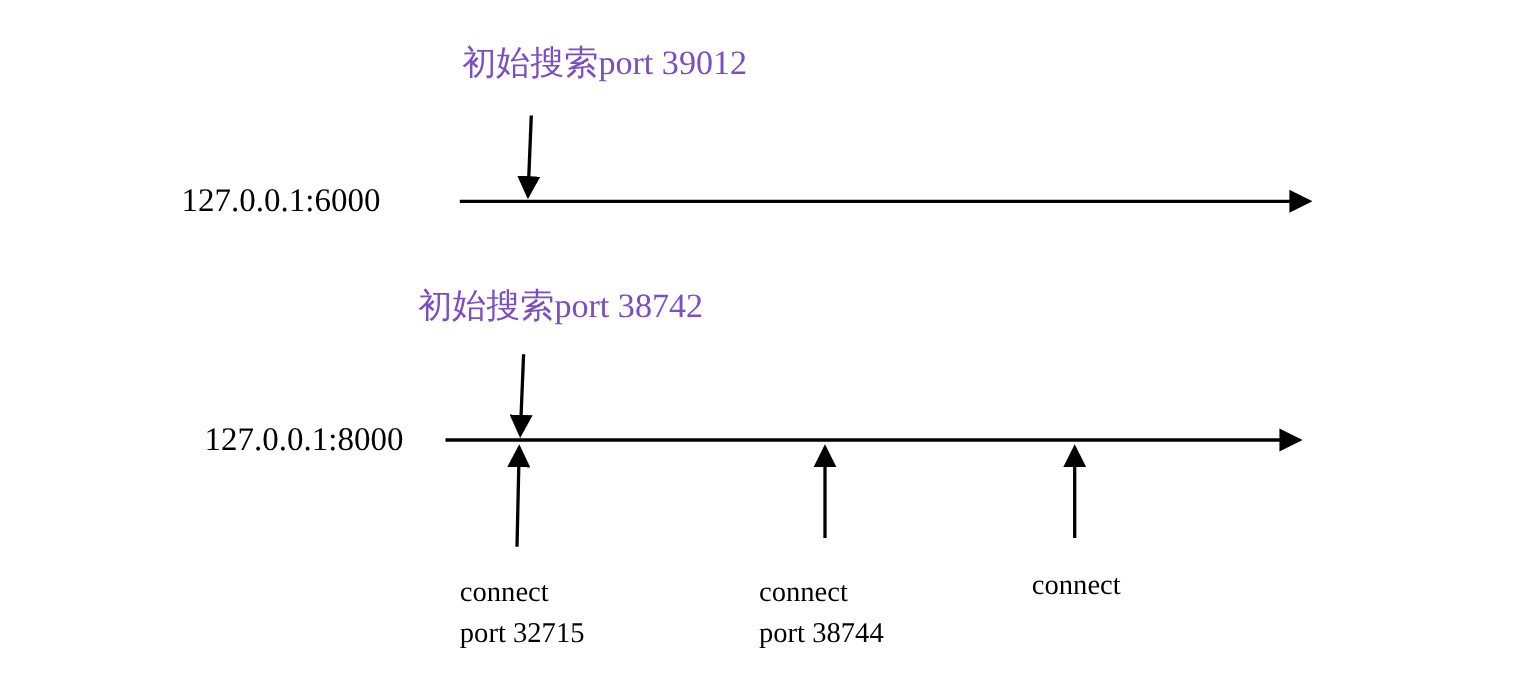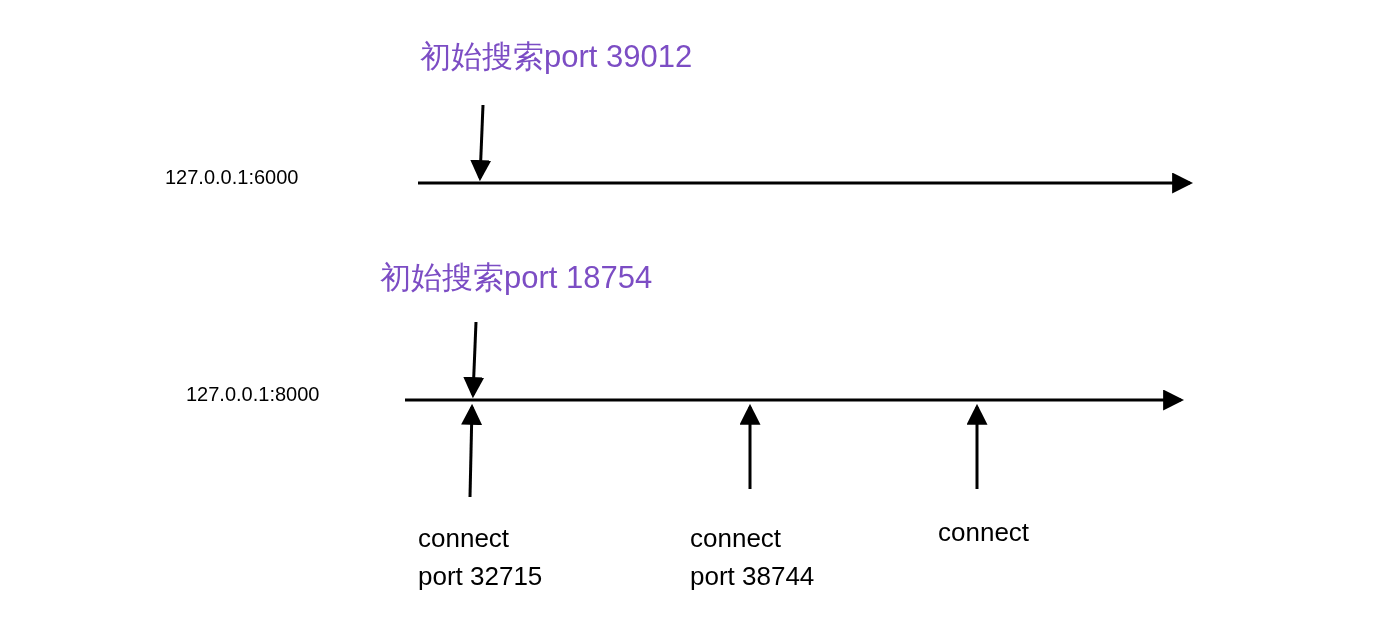--- a/index.html
+++ b/index.html
@@ -12,41 +12,42 @@
   body {
     background: var(--bg);
     font-family: "Liberation Sans", "DejaVu Sans", sans-serif;
   }
   .canvas {
     position: relative;
     width: 1223px;
     height: 632px;
     background: var(--bg);
     overflow: hidden;
+    font-family: Liberation Serif, serif;
   }
   .diagram-svg {
     position: absolute;
     inset: 0;
     width: 1386px;
     height: 632px;
   }
   .diagram-svg line {
     stroke: var(--ink);
     stroke-width: 3;
     fill: none;
   }
   .diagram-svg .head { fill: var(--ink); }
 
   .label {
     position: absolute;
     white-space: nowrap;
     color: var(--ink);
   }
   .host-label {
-    font-size: 20px;
+    font-size: 30px;
     letter-spacing: 0px;
   }
   .annotation {
     font-size: 31px;
     color: var(--accent);
     font-weight: 400;
   }
   .connect-label {
     font-size: 26px;
     line-height: 38px;
@@ -83,21 +84,21 @@
 
     <line x1="476" y1="322" x2="473" y2="395" marker-end="url(#arrowhead)"></line>
 
     <line x1="470" y1="497" x2="472" y2="407" marker-end="url(#arrowhead)"></line>
     <line x1="750" y1="489" x2="750" y2="407" marker-end="url(#arrowhead)"></line>
     <line x1="977" y1="489" x2="977" y2="407" marker-end="url(#arrowhead)"></line>
   </svg>
 
   <div class="label annotation annotation-top">初始搜索port 39012</div>
 
-  <div class="label annotation annotation-bottom">初始搜索port 18754</div>
+  <div class="label annotation annotation-bottom">初始搜索port 38742</div>
 
   <div class="label host-label host-top">127.0.0.1:6000</div>
 
   <div class="label host-label host-bottom">127.0.0.1:8000</div>
 
   <div class="label connect-label connect-1">
     <span>connect</span>
     <span>port 32715</span>
   </div>
 

